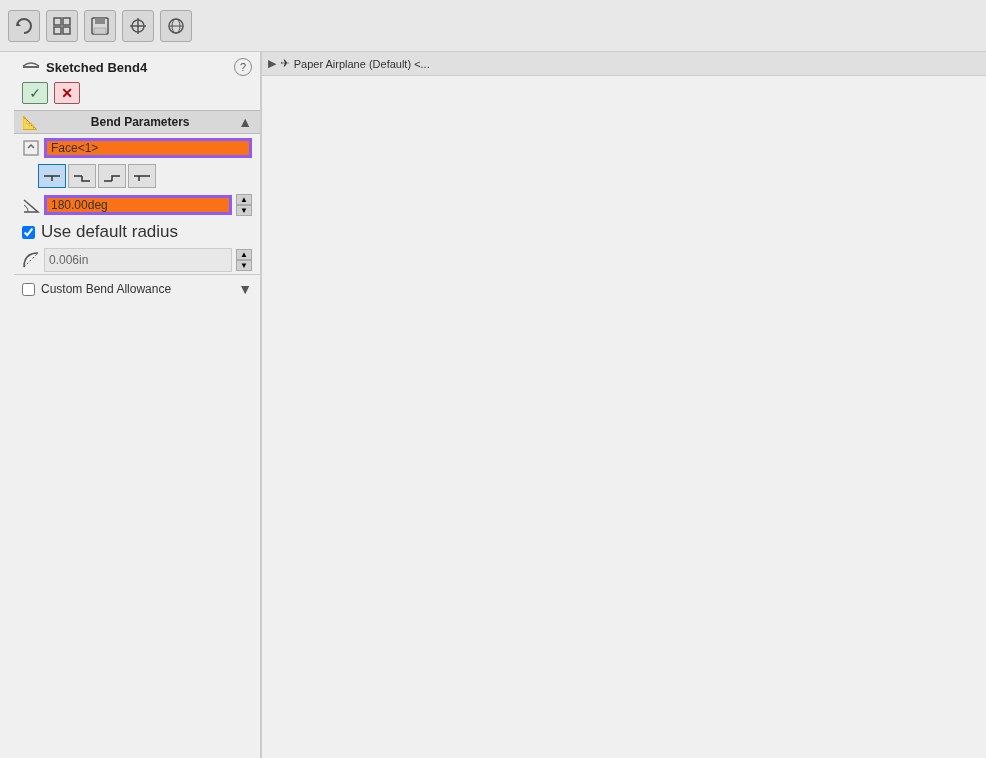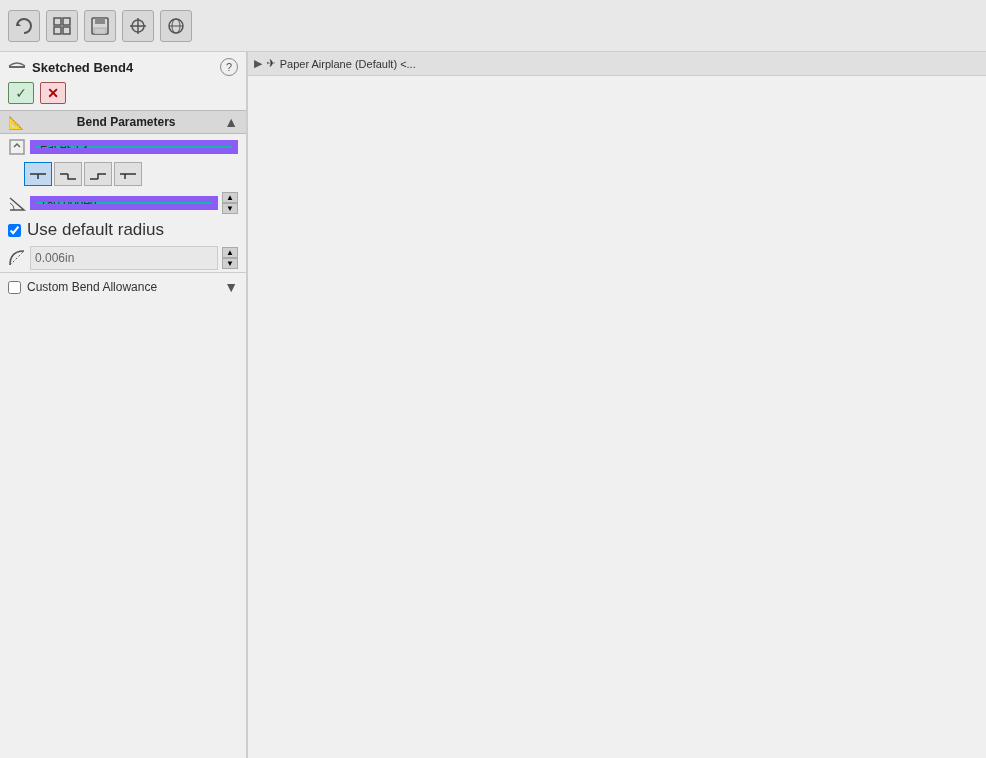--- a/index.html
+++ b/index.html
@@ -23,20 +23,21 @@
       display: flex; align-items: center; justify-content: center;
       cursor: pointer;
       font-size: 16px;
     }
 
     
     .main-area {
       display: flex;
       flex: 1;
       overflow: hidden;
+      margin-left: 14px;
     }
 
     
     .left-panel {
       width: 248px;
       min-width: 248px;
       background: #f0f0f0;
       border-right: 2px solid #ccc;
       display: flex;
       flex-direction: column;
@@ -137,23 +138,23 @@
       align-items: center;
       gap: 4px;
     }
     .field-label {
       font-size: 11px;
       color: #333;
       margin-bottom: 2px;
     }
     .text-input {
       flex: 1;
-      height: 14px;
-      border: 6px solid #8b5cf6;
-      background: #14b8a6;
+      height: 20px;
+      border: 3px solid #8b5cf6;
+      background: #f97316;
       padding: 0 4px;
       font-size: 12px;
       color: #333;
       outline: none;
     }
     .text-input-readonly {
       flex: 1;
       height: 24px;
       border: 1px solid #ccc;
       background: #e8e8e8;

